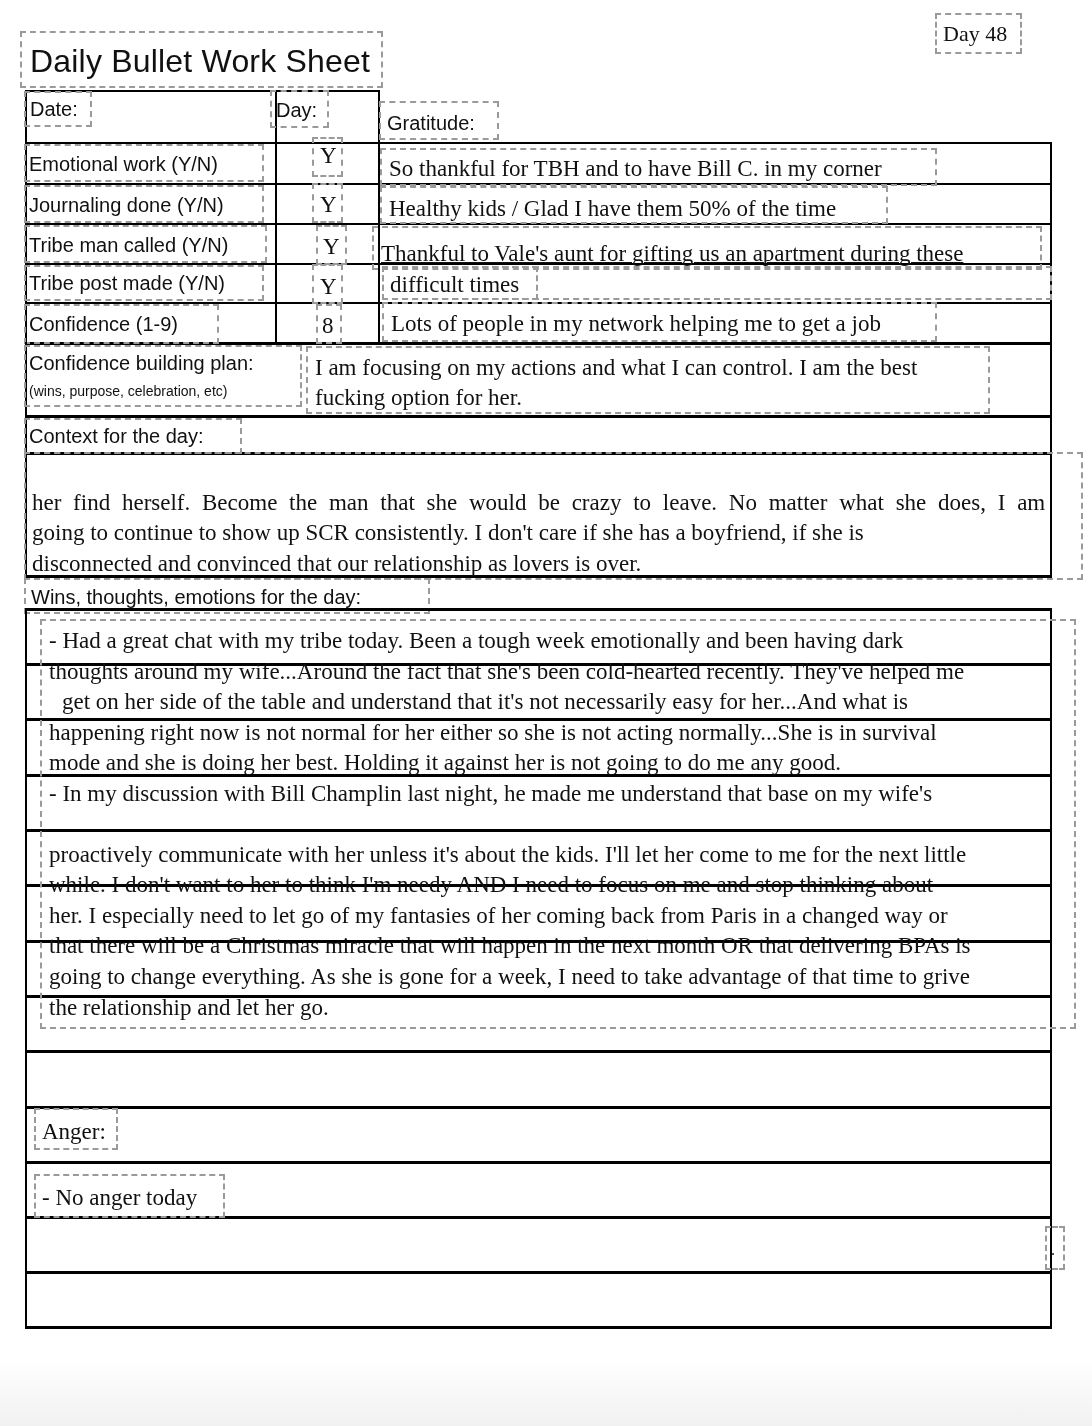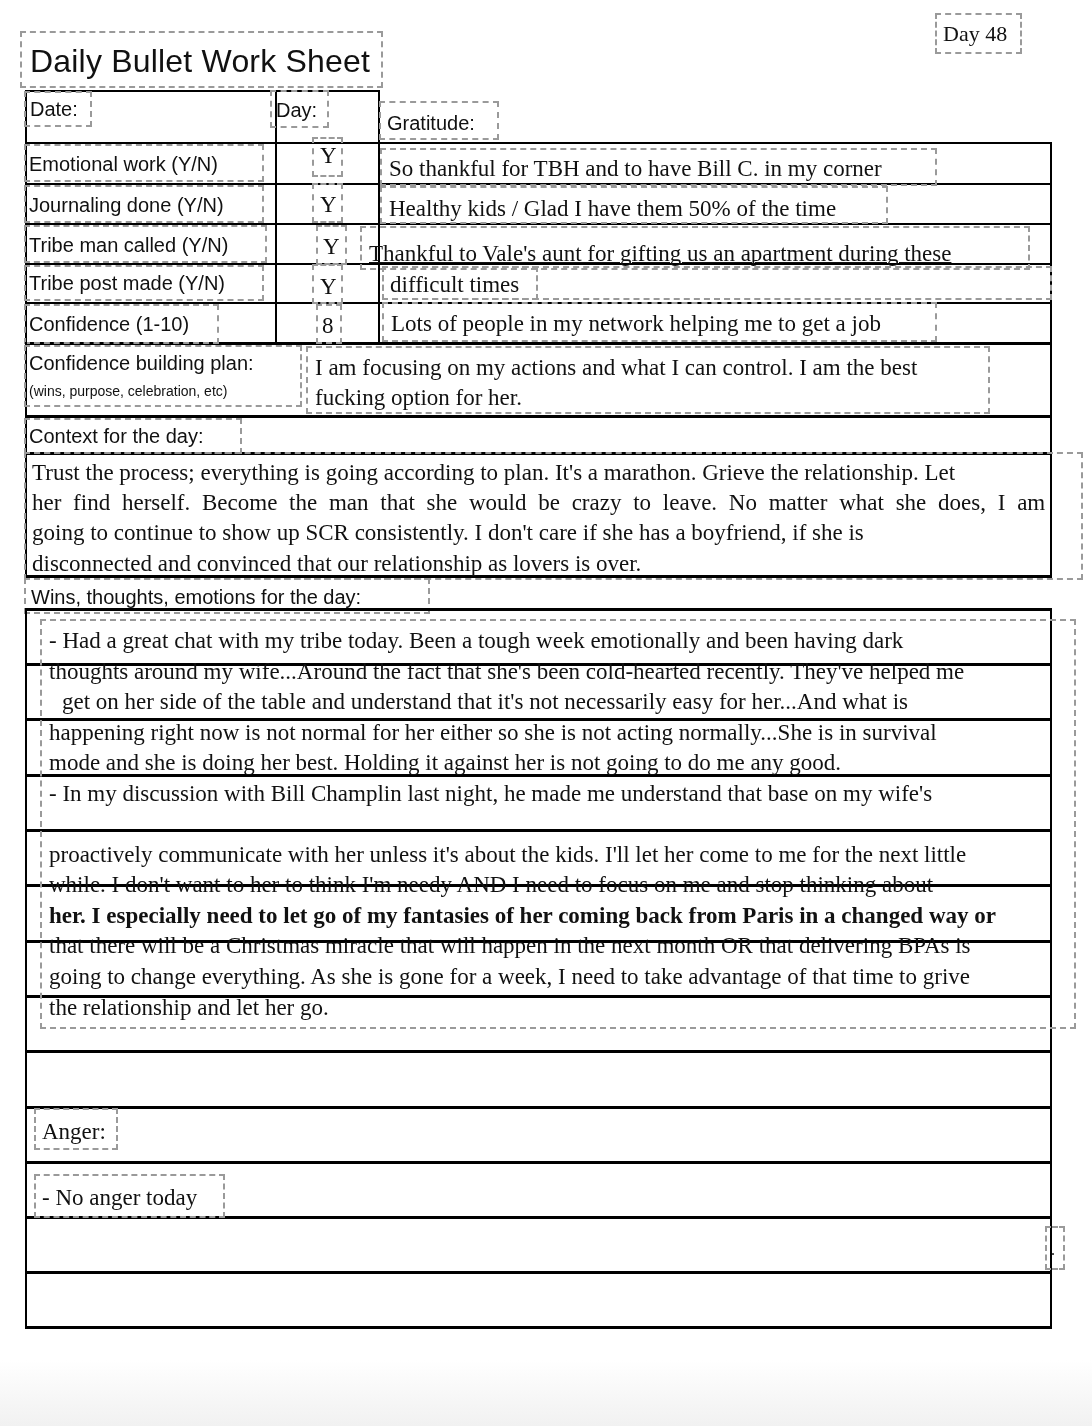--- a/index.html
+++ b/index.html
@@ -93,33 +93,33 @@
 </div>
 
 <div class="abs dash" style="left:24px; top:265px; width:240px; height:36px;">
   <span class="abs sans lbl txt" style="left:3px; top:6px;">Tribe post made (Y/N)</span>
 </div>
 <div class="abs dash" style="left:312px; top:264px; width:31px; height:40px;">
   <span class="abs serif serif-txt txt" style="left:6px; top:9px;">Y</span>
 </div>
 
 <div class="abs dash" style="left:24px; top:304px; width:195px; height:40px;">
-  <span class="abs sans lbl txt" style="left:3px; top:8px;">Confidence (1-10)</span>
+  <span class="abs sans lbl txt" style="left:3px; top:8px;">Confidence (1-9)</span>
 </div>
 <div class="abs dash" style="left:316px; top:304px; width:26px; height:40px;">
   <span class="abs serif serif-txt txt" style="left:4px; top:8px;">8</span>
 </div>
 
 <div class="abs dash" style="left:380px; top:148px; width:557px; height:38px;">
   <span class="abs serif serif-txt txt" style="left:7px; top:7px;">So thankful for TBH and to have Bill C. in my corner</span>
 </div>
 <div class="abs dash" style="left:380px; top:186px; width:508px; height:38px;">
   <span class="abs serif serif-txt txt" style="left:7px; top:9px;">Healthy kids / Glad I have them 50% of the time</span>
 </div>
-<div class="abs dash" style="left:360px; top:226px; width:670px; height:44px;">
+<div class="abs dash" style="left:372px; top:226px; width:670px; height:44px;">
   <span class="abs serif serif-txt txt" style="left:7px; top:14px; text-decoration: underline; text-decoration-thickness:1px;">Thankful to Vale's aunt for gifting us an apartment during these</span>
 </div>
 <div class="abs dash" style="left:382px; top:266px; width:670px; height:34px;"></div>
 <div class="abs dash" style="left:382px; top:266px; width:156px; height:34px;">
   <span class="abs serif serif-txt txt" style="left:6px; top:5px;">difficult times</span>
 </div>
 <div class="abs dash" style="left:382px; top:302px; width:555px; height:40px;">
   <span class="abs serif serif-txt txt" style="left:7px; top:8px;">Lots of people in my network helping me to get a job</span>
 </div>
 
@@ -136,21 +136,20 @@
 </div>
 <div class="abs dash" style="left:306px; top:346px; width:684px; height:68px;">
   <span class="abs serif serif-txt txt" style="left:7px; top:8px;">I am focusing on my actions and what I can control. I am the best</span>
   <span class="abs serif serif-txt txt" style="left:7px; top:38px;">fucking option for her.</span>
 </div>
 
 <div class="abs dash" style="left:24px; top:418px; width:218px; height:36px;">
   <span class="abs sans lbl txt" style="left:3px; top:6px;">Context for the day:</span>
 </div>
 <div class="abs dash" style="left:24px; top:452px; width:1059px; height:128px;">
-  <span class="abs serif serif-txt txt" style="left:6px; top:7px;">Trust the process; everything is going according to plan. It's a marathon. Grieve the relationship.  Let</span>
   <span class="abs serif serif-txt txt" style="left:6px; top:37px; word-spacing:6px;">her find herself. Become the man that she would be crazy to leave. No matter what she does, I am</span>
   <span class="abs serif serif-txt txt" style="left:6px; top:67px;">going to continue to show up SCR consistently. I don't care if she has a boyfriend,  if she is</span>
   <span class="abs serif serif-txt txt" style="left:6px; top:98px;">disconnected and convinced that our relationship as lovers is over.</span>
 </div>
 
 <div class="abs dash" style="left:24px; top:578px; width:406px; height:36px;">
   <span class="abs sans lbl txt" style="left:5px; top:7px;">Wins, thoughts, emotions for the day:</span>
 </div>
 
 <div>
@@ -174,21 +173,21 @@
 
 <div class="abs dash" style="left:40px; top:619px; width:1036px; height:410px;">
   <span class="abs serif serif-txt txt" style="left:7px; top:8px;">- Had a great chat with my tribe today. Been a tough week emotionally and been having dark</span>
   <span class="abs serif serif-txt txt" style="left:7px; top:39px;">thoughts around my wife...Around the fact that she's been cold-hearted recently. They've helped me</span>
   <span class="abs serif serif-txt txt" style="left:20px; top:69px;">get on her side of the table and understand that it's not necessarily easy for her...And what is</span>
   <span class="abs serif serif-txt txt" style="left:7px; top:100px;">happening right now is not normal for her either so she is not acting normally...She is in survival</span>
   <span class="abs serif serif-txt txt" style="left:7px; top:130px;">mode and she is doing her best. Holding it against her is not going to do me any good.</span>
   <span class="abs serif serif-txt txt" style="left:7px; top:161px;">- In my discussion with Bill Champlin last night, he made me understand that base on my wife's</span>
   <span class="abs serif serif-txt txt" style="left:7px; top:222px;">proactively communicate with her unless it's about the kids. I'll let her come to me for the next little</span>
   <span class="abs serif serif-txt txt" style="left:7px; top:252px;">while. I don't want to her to think I'm needy AND I need to focus on me and stop thinking about</span>
-  <span class="abs serif serif-txt txt" style="left:7px; top:283px;font-weight:bold;">her. I especially need to let go of my fantasies of her coming back from Paris in a changed way or</span>
+  <span class="abs serif serif-txt txt" style="left:7px; top:283px;">her. I especially need to let go of my fantasies of her coming back from Paris in a changed way or</span>
   <span class="abs serif serif-txt txt" style="left:7px; top:313px;">that there will be a Christmas miracle that will happen in the next month OR that delivering BPAs is</span>
   <span class="abs serif serif-txt txt" style="left:7px; top:344px;">going to change everything. As she is gone for a week, I need to take advantage of that time to grive</span>
   <span class="abs serif serif-txt txt" style="left:7px; top:375px;">the relationship and let her go.</span>
 </div>
 
 <div class="abs dash" style="left:34px; top:1108px; width:84px; height:42px;">
   <span class="abs serif serif-txt txt" style="left:6px; top:10px;">Anger:</span>
 </div>
 <div class="abs dash" style="left:34px; top:1174px; width:191px; height:44px;">
   <span class="abs serif serif-txt txt" style="left:6px; top:10px;">- No anger today</span>

